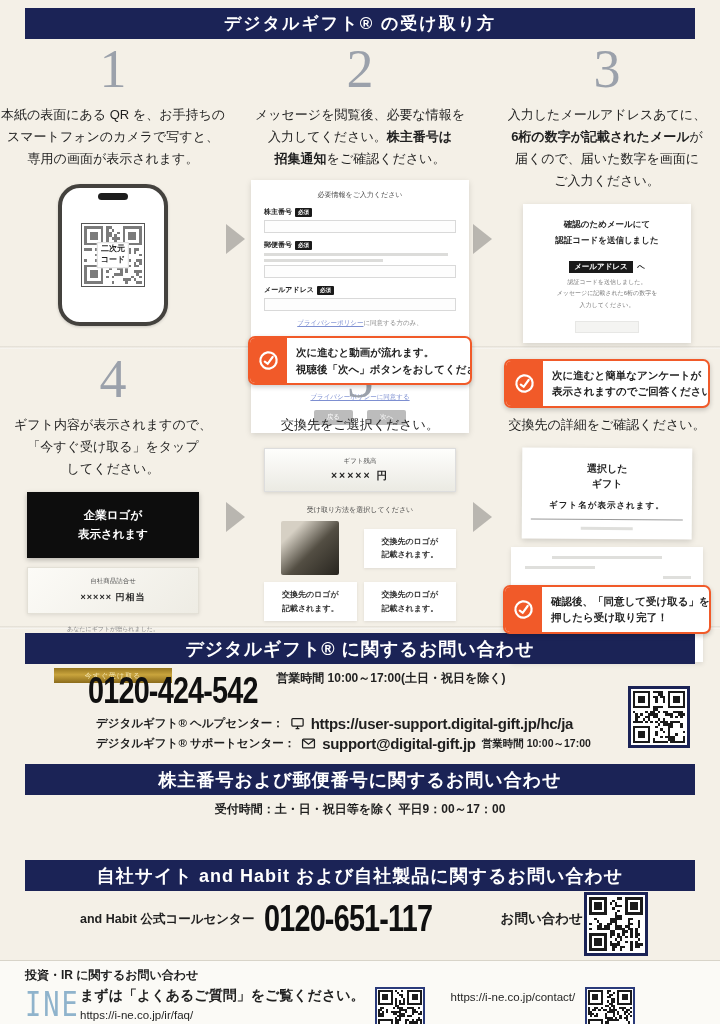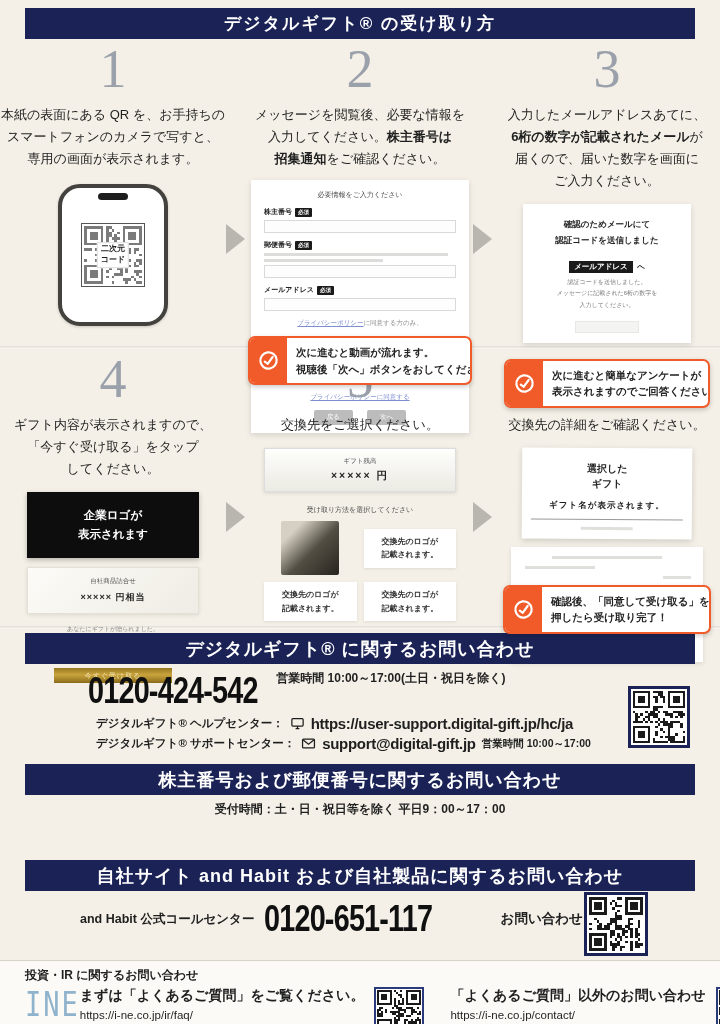--- a/index.html
+++ b/index.html
@@ -1237,21 +1237,20 @@
             <rect x="19" y="19" width="1" height="1" fill="#1a1a1a"></rect>
             <rect x="20" y="19" width="1" height="1" fill="#1a1a1a"></rect>
             <rect x="12" y="20" width="1" height="1" fill="#1a1a1a"></rect>
             <rect x="15" y="20" width="1" height="1" fill="#1a1a1a"></rect>
             <rect x="18" y="20" width="1" height="1" fill="#1a1a1a"></rect>
             <rect x="19" y="20" width="1" height="1" fill="#1a1a1a"></rect>
           </svg>
         </span>
     </div>
     <div class="f-text f-col2">
-      <div class="t1">「よくあるご質問」以外のお問い合わせ</div>
       <div class="t2">https://i-ne.co.jp/contact/</div>
     </div>
     <div class="f-qr">
       <span class="qr" style="width:100%;height:100%">
           <svg viewBox="0 0 21 21" shape-rendering="crispEdges" style="display:block;width:100%;height:100%">
             <rect width="21" height="21" fill="#fff"></rect>
             <rect x="0" y="0" width="1" height="1" fill="#1a1a1a"></rect>
             <rect x="1" y="0" width="1" height="1" fill="#1a1a1a"></rect>
             <rect x="2" y="0" width="1" height="1" fill="#1a1a1a"></rect>
             <rect x="3" y="0" width="1" height="1" fill="#1a1a1a"></rect>

